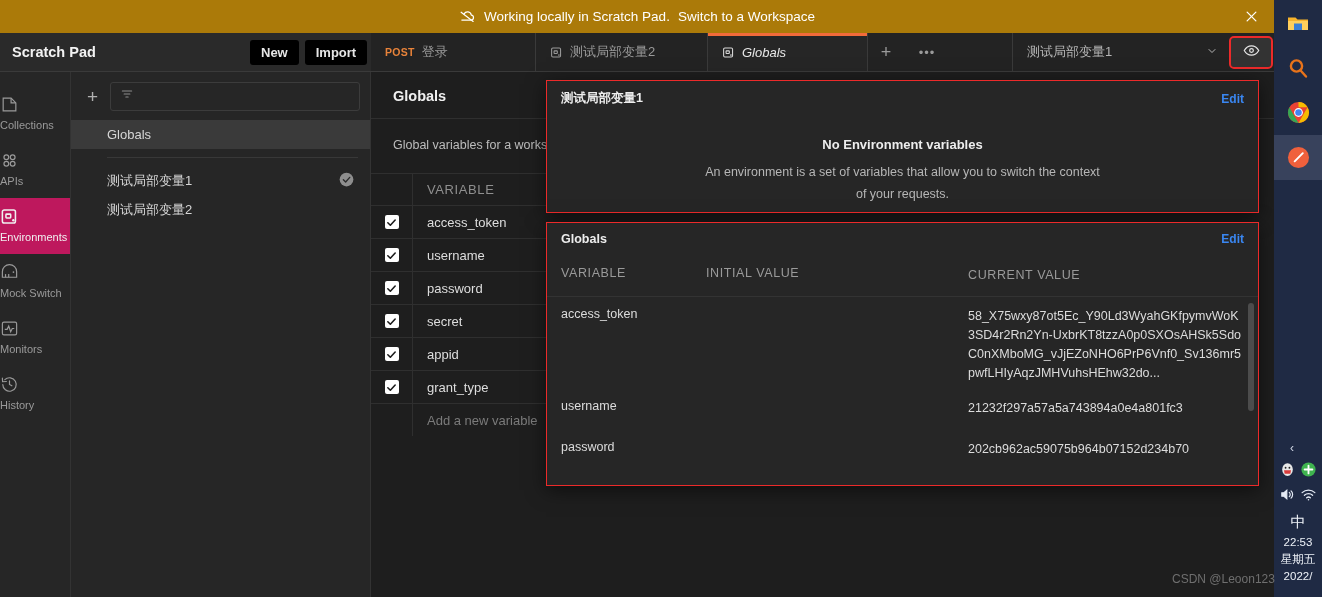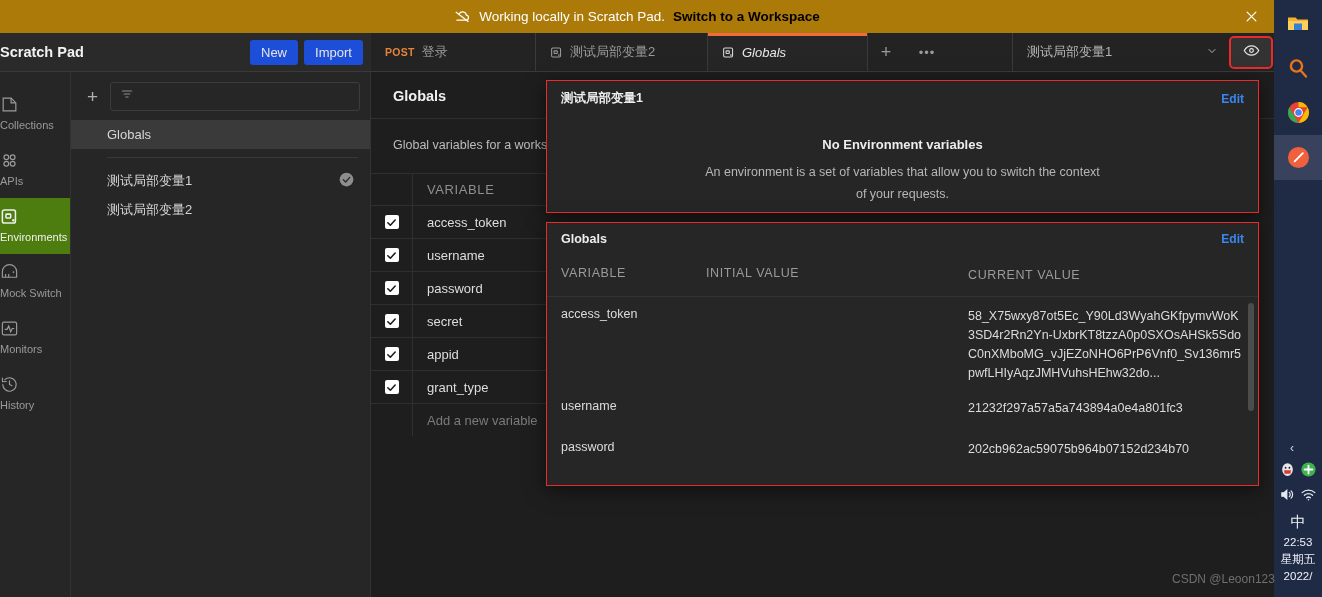--- a/index.html
+++ b/index.html
@@ -14,41 +14,41 @@
   
   .banner {
     position: absolute; left: 0; top: 0; width: 1274px; height: 33px;
     background: #ab7a09;
     display: flex; align-items: center; justify-content: center;
     color: #ffffff; font-size: 13.5px;
   }
   .banner .banner-inner { display: flex; align-items: center; gap: 8px; }
   .banner .cloud-off-icon { display: block; width: 17px; height: 17px; }
   .banner-text { font-weight: 400; }
-  .banner-link { font-weight: 700; color: #000000; cursor: pointer; }
+  .banner-link { font-weight: 400; color: #ffffff; cursor: pointer; }
   .banner-close {
     position: absolute; right: 12px; top: 50%; transform: translateY(-50%);
     width: 22px; height: 22px; cursor: pointer;
     display: flex; align-items: center; justify-content: center;
   }
 
   
   .header {
     position: absolute; left: 0; top: 33px; width: 1274px; height: 39px;
     background: #2a2a2a; border-bottom: 1px solid #3a3a3a;
     display: flex; align-items: center;
   }
   .scratch-title {
-    width: 250px; padding-left: 0px; color: #f2f2f2;
+    width: 250px; padding-left: 12px; color: #f2f2f2;
     font-size: 14.5px; font-weight: 700;
   }
   .header-btns { display: flex; gap: 6px; margin-left: auto; padding-right: 10px; }
   .hdr-btn {
-    background: #1d4ed8; border: none; color: #e6e6e6;
-    font-size: 13px; font-weight: 400; padding: 5px 11px; border-radius: 3px;
+    background: #000000; border: none; color: #e6e6e6;
+    font-size: 13px; font-weight: 700; padding: 5px 11px; border-radius: 3px;
     cursor: pointer; font-family: inherit;
   }
 
   
   .tabstrip {
     position: absolute; left: 371px; top: 33px; width: 903px; height: 39px;
     background: #232323; border-bottom: 1px solid #3a3a3a;
     display: flex; align-items: stretch;
   }
   .tab {
@@ -95,21 +95,21 @@
   
   .rail {
     position: absolute; left: 0; top: 72px; width: 71px; height: 525px;
     background: #262626; border-right: 1px solid #333;
     padding-top: 14px;
   }
   .rail-item {
     display: flex; flex-direction: column; align-items: flex-start; gap: 5px;
     padding: 9px 0 11px; color: #9a9a9a; font-size: 11px; cursor: pointer;
   }
-  .rail-item.active { background: #4d7c0f; color: #f0f0f0; }
+  .rail-item.active { background: #be185d; color: #f0f0f0; }
   .rail-item svg { display: block; }
 
   
   .envpanel {
     position: absolute; left: 71px; top: 72px; width: 300px; height: 525px;
     background: #262626; border-right: 1px solid #333;
   }
   .env-toolbar { display: flex; align-items: center; gap: 8px; height: 48px; padding: 0 10px 0 12px; }
   .env-add { color: #b0b0b0; font-size: 19px; cursor: pointer; line-height: 1; padding: 0 4px; }
   .env-search {

